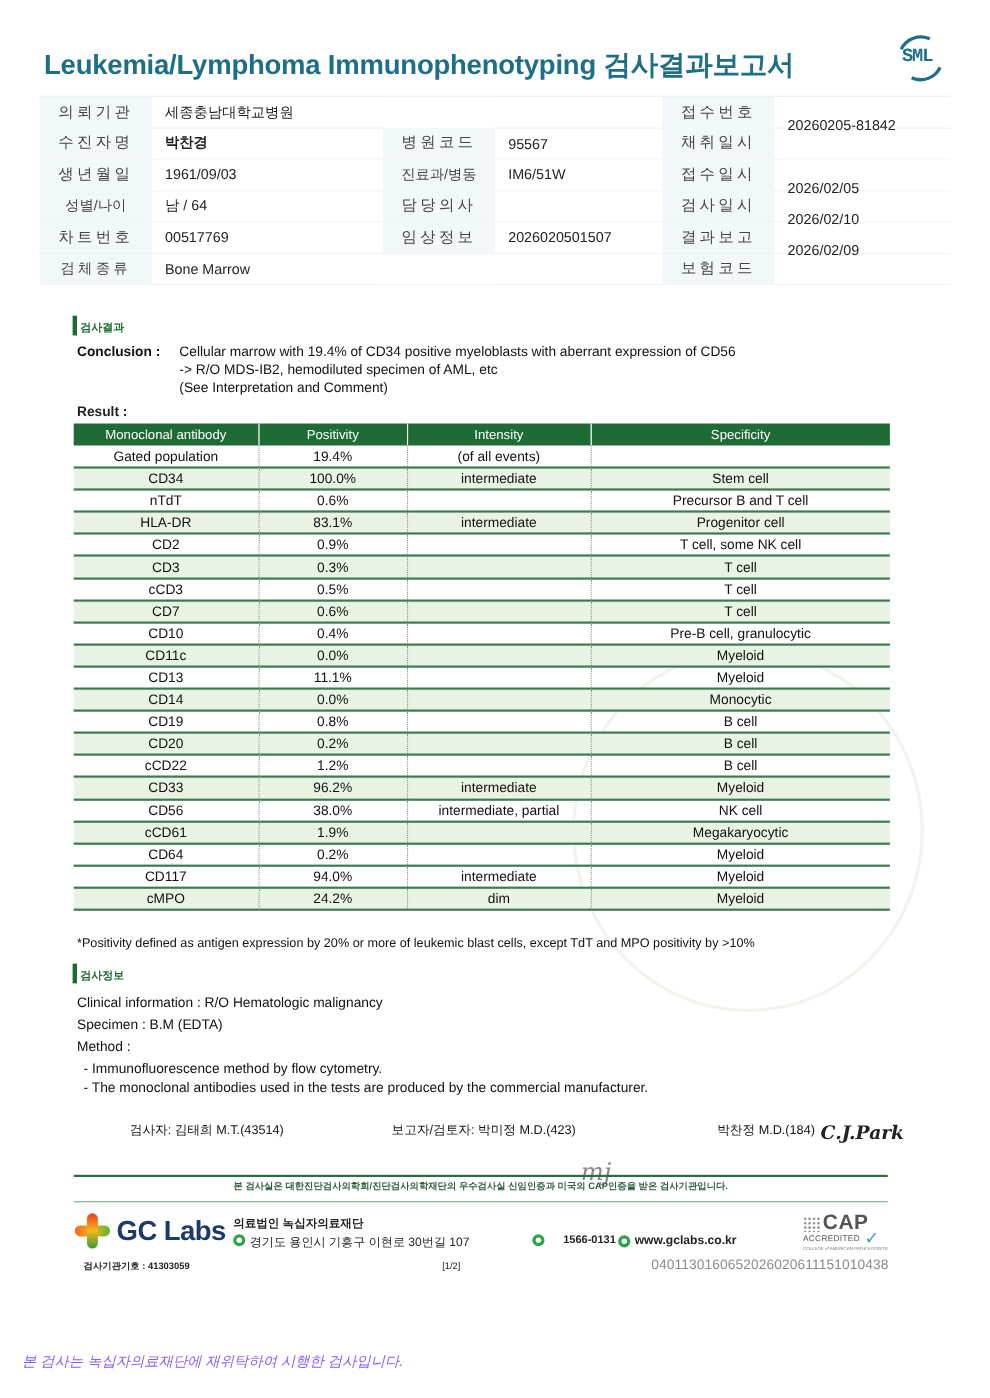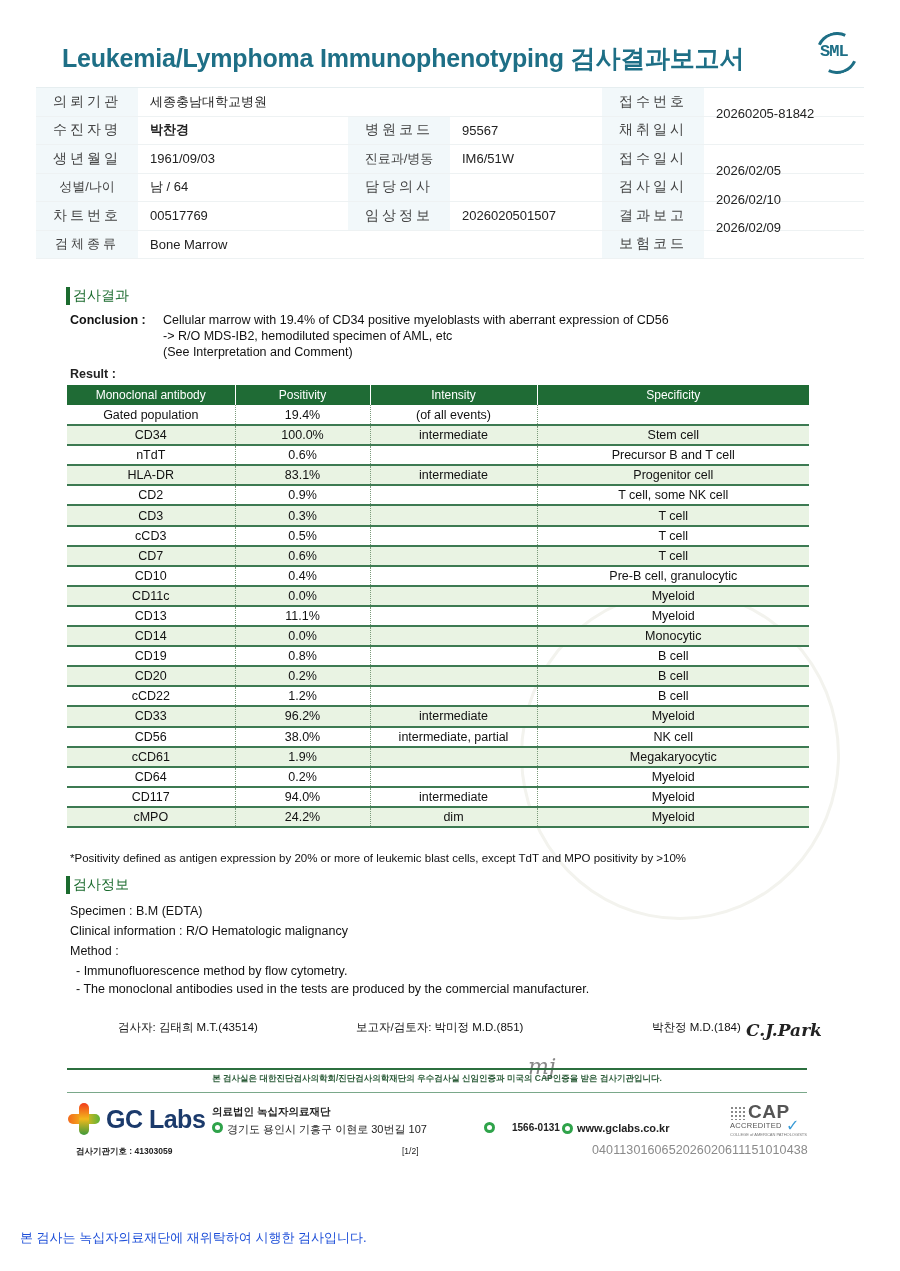--- a/index.html
+++ b/index.html
@@ -1,35 +1,35 @@
 <!DOCTYPE html>
 <html><head>
 <meta charset="utf-8">
 <style>
   * { box-sizing: border-box; margin: 0; padding: 0; }
   html, body { width: 900px; height: 1271px; background: #ffffff; }
   body { position: relative; font-family: "Liberation Sans", "DejaVu Sans", sans-serif; color: #222; overflow: hidden; }
 
-  .title { position: absolute; left: 62px; top: 42px; font-size: 25px; font-weight: bold; color: #1e6f86; letter-spacing: -0.2px; white-space: nowrap; }
+  .title { position: absolute; left: 40px; top: 42px; font-size: 25px; font-weight: bold; color: #1e6f86; letter-spacing: -0.2px; white-space: nowrap; }
   .logo { position: absolute; left: 814px; top: 30px; width: 50px; height: 46px; }
   .logo .ring { position: absolute; left: 2px; top: 2px; width: 42px; height: 42px; border-radius: 50%; border: 3px solid #1e6f86; border-left-color: transparent; border-right-color: transparent; transform: rotate(-20deg); }
   .logo .txt { position: absolute; left: 6px; top: 12px; font-size: 17px; font-weight: bold; color: #1e6f86; font-family: Liberation Mono, monospace; letter-spacing: -1px; }
   .title-rule { position: absolute; left: 36px; top: 87px; width: 828px; height: 1px; background: #e6eef0; }
 
   
   .info { position: absolute; left: 36px; top: 88px; width: 828px; }
   .info .row { display: flex; height: 28.5px; border-bottom: 1px solid #eef2f3; font-size: 13px; align-items: stretch; }
   .info .lbl { background: #f2f8fa; color: #444; display: flex; align-items: center; justify-content: center; letter-spacing: 3px; font-size: 14px; }
   .info .val { display: flex; align-items: center; padding-left: 12px; color: #222; font-size: 13px; }
   .c1 { width: 102px; } .c2 { width: 210px; } .c3 { width: 102px; } .c4 { width: 152px; } .c5 { width: 102px; } .c6 { width: 160px; margin-top: 24px; }
   .info .lbl.small { letter-spacing: 0; font-size: 13px; }
   .info .mid { background: #ffffff; }
 
   
-  .sec-head { position: absolute; left: 66px; font-size: 14px; font-weight: normal; color: #1b6b2e; display: flex; align-items: flex-start; }
+  .sec-head { position: absolute; left: 66px; font-size: 10px; font-weight: bold; color: #1b6b2e; display: flex; align-items: flex-end; }
   .sec-head .bar { width: 4px; height: 18px; background: #1b6b2e; margin-right: 3px; }
 
   .concl { position: absolute; left: 70px; top: 312px; font-size: 12.5px; color: #111; line-height: 16px; }
   .concl .k { position: absolute; left: 0; top: 0; font-weight: bold; width: 90px; white-space: nowrap; }
   .concl .v { position: absolute; left: 93px; top: 0; width: 620px; white-space: nowrap; }
   .result-lbl { position: absolute; left: 70px; top: 367px; font-size: 12.5px; font-weight: bold; }
 
   table.res { position: absolute; left: 67px; top: 385px; width: 742px; border-collapse: collapse; font-size: 12.5px; }
   table.res th { background: #1f6b35; color: #fff; font-weight: normal; height: 20px; border-right: 1px solid #fff; font-size: 12px; }
   table.res td { height: 20.1px; text-align: center; border-bottom: 2px solid #3d7a52; border-right: 1px dotted #7a9a7a; color: #111; padding: 0; }
@@ -63,21 +63,21 @@
   .cap { position: absolute; left: 728px; top: 1104px; width: 78px; height: 36px; }
   .cap .capt { position: absolute; left: 20px; top: -3px; font-size: 19px; color: #555; font-weight: bold; letter-spacing: 0.5px; }
   .cap .acc { position: absolute; left: 2px; top: 17px; font-size: 7.5px; color: #555; letter-spacing: 0.3px; }
   .cap .check { position: absolute; left: 58px; top: 12px; font-size: 16px; color: #3a9bd6; }
   .cap .dots { position: absolute; left: 2px; top: 2px; width: 16px; height: 14px; background: radial-gradient(circle, #888 1px, transparent 1.2px) 0 0/4px 4px; }
   .cap .col { position: absolute; left: 2px; top: 28px; font-size: 4px; color: #777; white-space: nowrap; }
   .barcode { position: absolute; left: 592px; top: 1143px; font-size: 12.5px; color: #8a8a8a; letter-spacing: 0.1px; }
   .instno { position: absolute; left: 76px; top: 1146px; font-size: 8.5px; font-weight: bold; color: #222; }
   .pageno { position: absolute; left: 402px; top: 1146px; font-size: 8.5px; color: #222; }
 
-  .bottom-note { position: absolute; left: 20px; top: 1229px; font-size: 13px; color: #1d4ed8; white-space: nowrap; }
+  .bottom-note { position: absolute; left: 20px; top: 1229px; font-size: 13px; color: #8b5cf6; white-space: nowrap; font-style: italic; }
 
   .watermark { position: absolute; border: 3px solid #f3f3ee; border-radius: 50%; }
 </style>
 </head>
 <body>
 
 <div class="title">Leukemia/Lymphoma  Immunophenotyping 검사결과보고서</div>
 <div class="logo">
   <div class="ring"></div>
   <div class="txt">SML</div>
@@ -291,29 +291,29 @@
     </tbody>
 </table>
 
 <div class="footnote">*Positivity defined as antigen expression by 20% or more of leukemic blast cells, except  TdT and MPO positivity by &gt;10%</div>
 
 <div class="sec-head" style="top:876px;">
   <span class="bar"></span>
   <span>검사정보</span>
 </div>
 <div class="info2">
+  <div>Clinical information :  R/O Hematologic malignancy</div>
   <div>Specimen :  B.M (EDTA)</div>
-  <div>Clinical information :  R/O Hematologic malignancy</div>
   <div>Method :</div>
   <div class="sub">- Immunofluorescence method by flow cytometry.</div>
   <div class="sub">- The monoclonal antibodies used in the tests are produced by the commercial manufacturer.</div>
 </div>
 
 <div class="sig" style="left:118px;">검사자: 김태희 M.T.(43514)</div>
-<div class="sig" style="left:356px;">보고자/검토자: 박미정 M.D.(851)</div>
+<div class="sig" style="left:356px;">보고자/검토자: 박미정 M.D.(423)</div>
 <div class="scribble" style="left:528px; top:1018px; font-size:22px; color:#888;margin-top:36px;">mj</div>
 <div class="sig" style="left:652px;">박찬정 M.D.(184)</div>
 <div class="scribble" style="left:746px; top:1020px; font-size:17px; color:#222; font-weight:bold;">C.J.Park</div>
 
 <div class="cert-line1"></div>
 <div class="cert-text">본 검사실은 대한진단검사의학회/진단검사의학재단의 우수검사실 신임인증과 미국의 CAP인증을 받은 검사기관입니다.</div>
 <div class="cert-line2"></div>
 
 <div class="gc-logo">
   <div class="plus">

